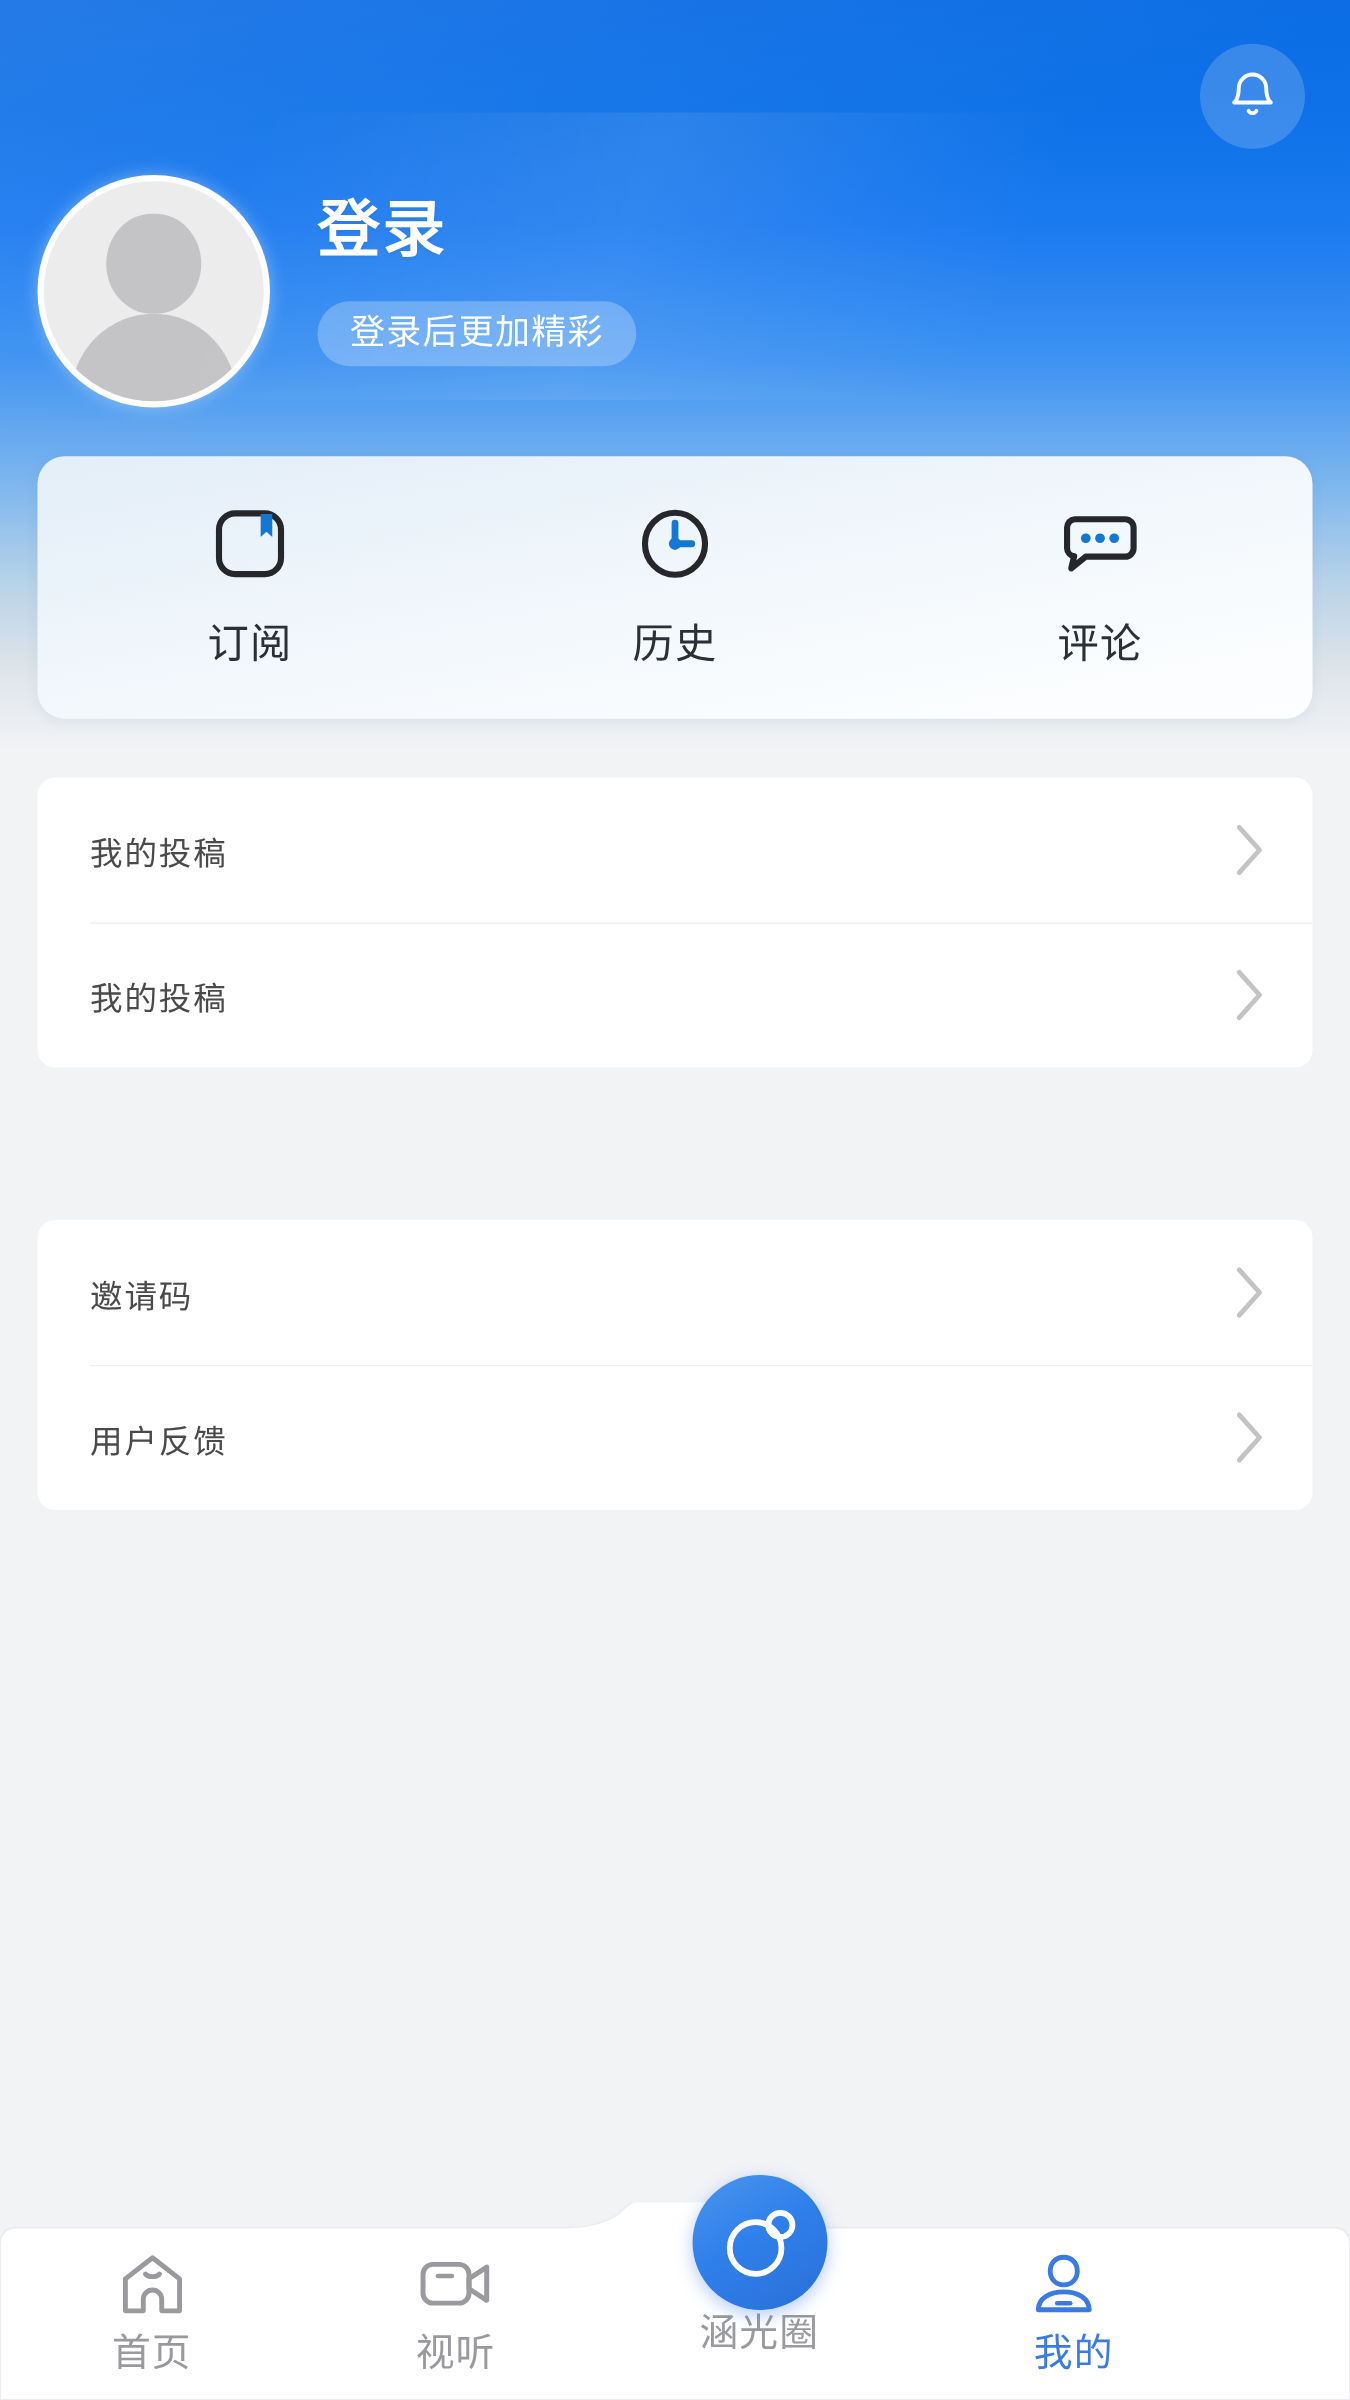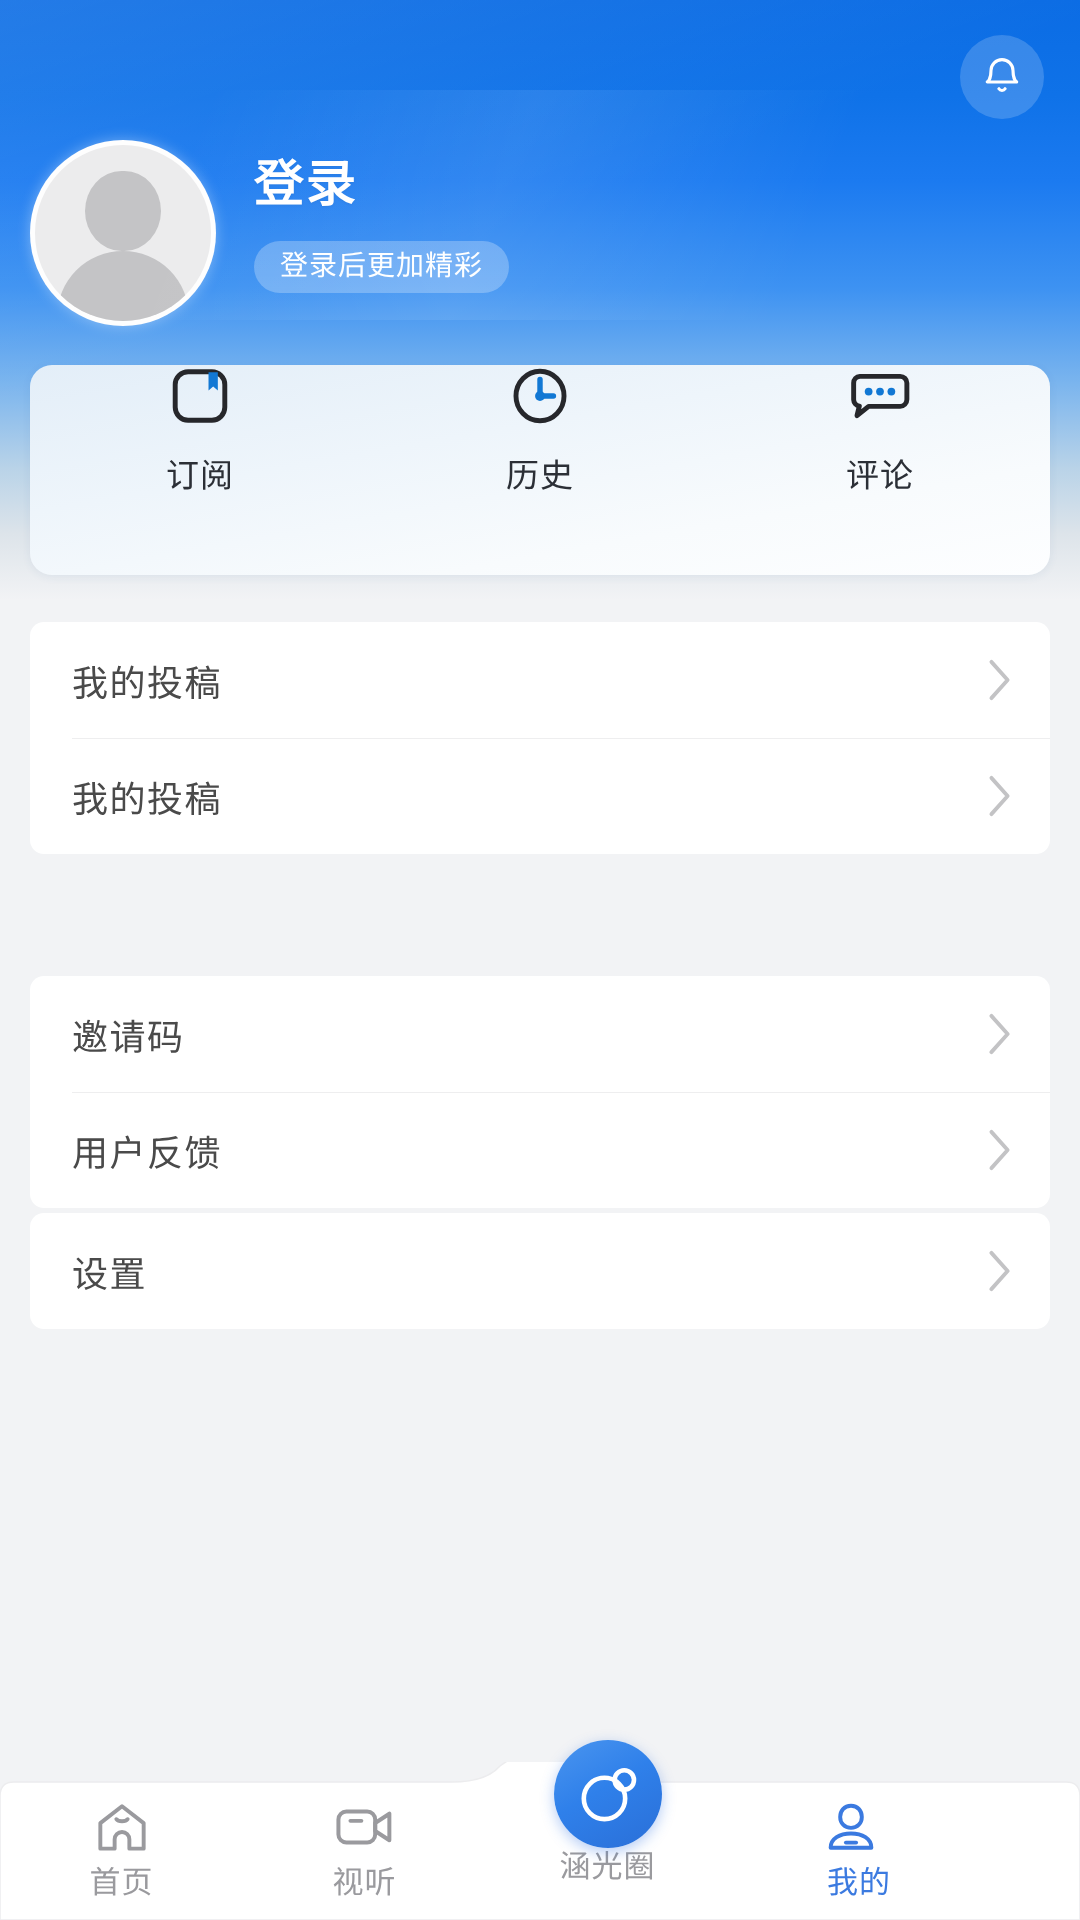--- a/index.html
+++ b/index.html
@@ -87,21 +87,21 @@
   .quick-card {
     position:absolute; left:30px; top:365px;
     width:1020px; height:210px;
     border-radius:22px;
     background:linear-gradient(170deg,#e3eef8 0%, #eef5fb 38%, #f8fbfd 72%, #fdfeff 100%);
     box-shadow:0 2px 10px rgba(40,80,140,0.07);
     display:flex; align-items:center;
   }
   .quick-item {
     flex:1 1 0; height:100%;
-    display:flex; flex-direction:column; align-items:center; 
+    display:flex; flex-direction:column; align-items:center; justify-content:center;
     gap:22px;
   }
   .quick-icon { width:62px; height:62px; display:block; }
   .quick-label { font-size:33px; color:#2b2f36; letter-spacing:1px; }
 
   
   .menu-group {
     position:absolute; left:30px; width:1020px;
     background:#ffffff; border-radius:14px; overflow:hidden;
   }
@@ -111,21 +111,21 @@
 
   .menu-row {
     position:relative; height:116px;
     display:flex; align-items:center; justify-content:space-between;
     padding:0 38px 0 42px;
   }
   .menu-row + .menu-row::before{
     content:""; position:absolute; left:42px; right:0; top:0; height:1px;
     background:#eeeeef;
   }
-  .menu-label { font-size:36px; color:#4a4a4a; letter-spacing:1.5px; }
+  .menu-label { font-size:26px; color:#4a4a4a; letter-spacing:1.5px; }
   .chev { width:24px; height:42px; display:block; }
 
   
   .tabbar {
     position:absolute; left:0; bottom:0;
     width:1080px; height:158px;
   }
   .tab-bg {
     position:absolute; left:0; bottom:0; width:1080px; height:158px;
     display:block;
@@ -265,30 +265,20 @@
     <div class="menu-row">
       <span class="menu-label">用户反馈</span>
       <span>
         <svg class="chev" viewBox="0 0 12 22" fill="none">
           <path d="M1.5 1.5L10 11l-8.5 9.5" stroke="#c3c3c5" stroke-width="2" stroke-linecap="round" stroke-linejoin="round"></path>
         </svg>
       </span>
     </div>
   </div>
 
-  <div class="menu-group" id="group-3">
-    <div class="menu-row">
-      <span class="menu-label">设置</span>
-      <span>
-        <svg class="chev" viewBox="0 0 12 22" fill="none">
-          <path d="M1.5 1.5L10 11l-8.5 9.5" stroke="#c3c3c5" stroke-width="2" stroke-linecap="round" stroke-linejoin="round"></path>
-        </svg>
-      </span>
-    </div>
-  </div>
 
   <div class="tabbar">
 
     <svg class="tab-bg" viewBox="0 0 1080 158" preserveAspectRatio="none">
       <path d="M0 34 Q0 20 14 20 H452 Q486 20 500 4 Q540 -26 580 4 Q596 20 628 20 H1066 Q1080 20 1080 34 V158 H0 Z" fill="#ffffff" stroke="#ececee" stroke-width="1.5"></path>
     </svg>
 
     <div class="tabs">
 
       <div class="tab">

